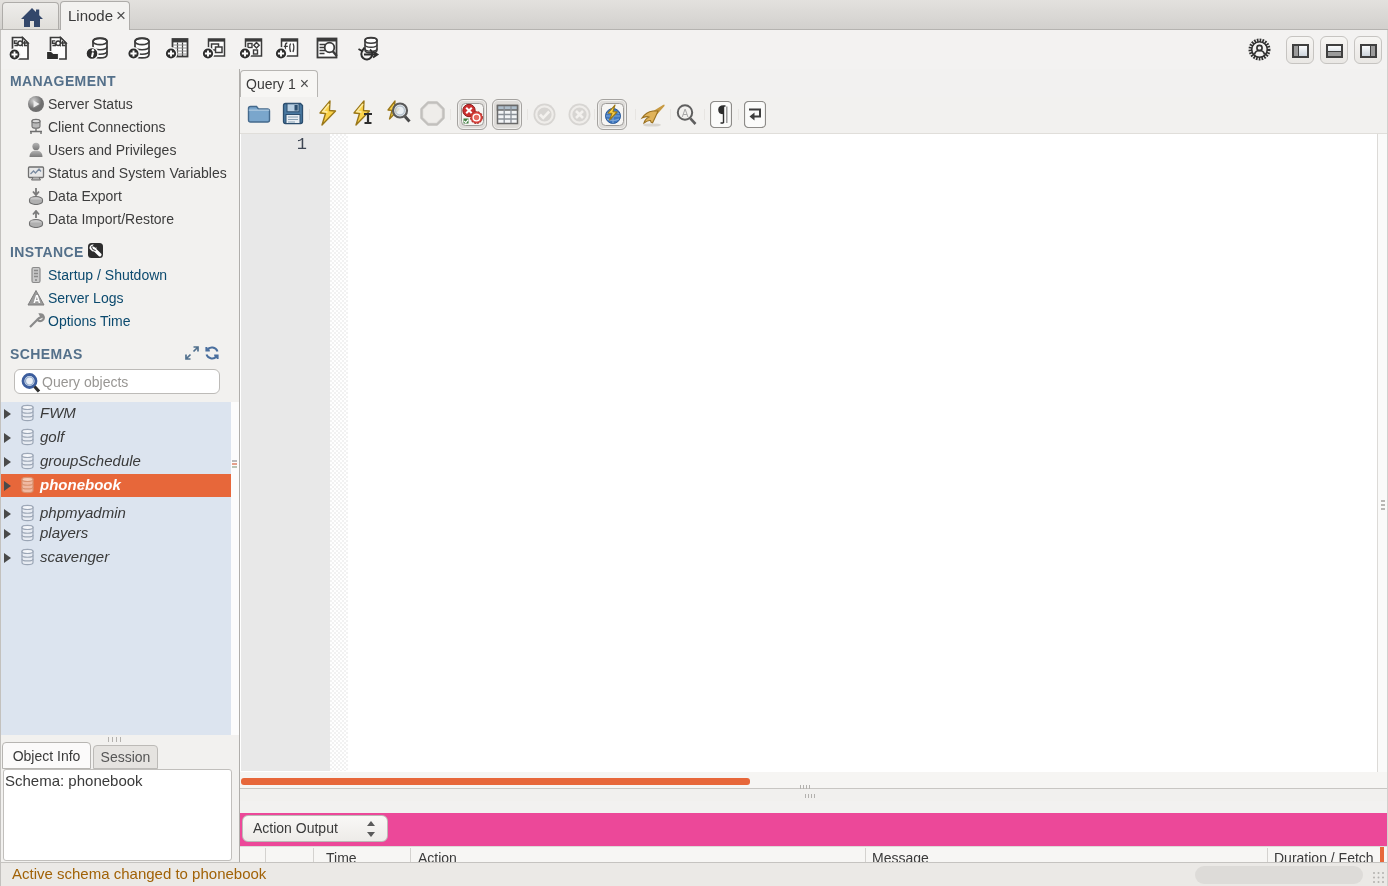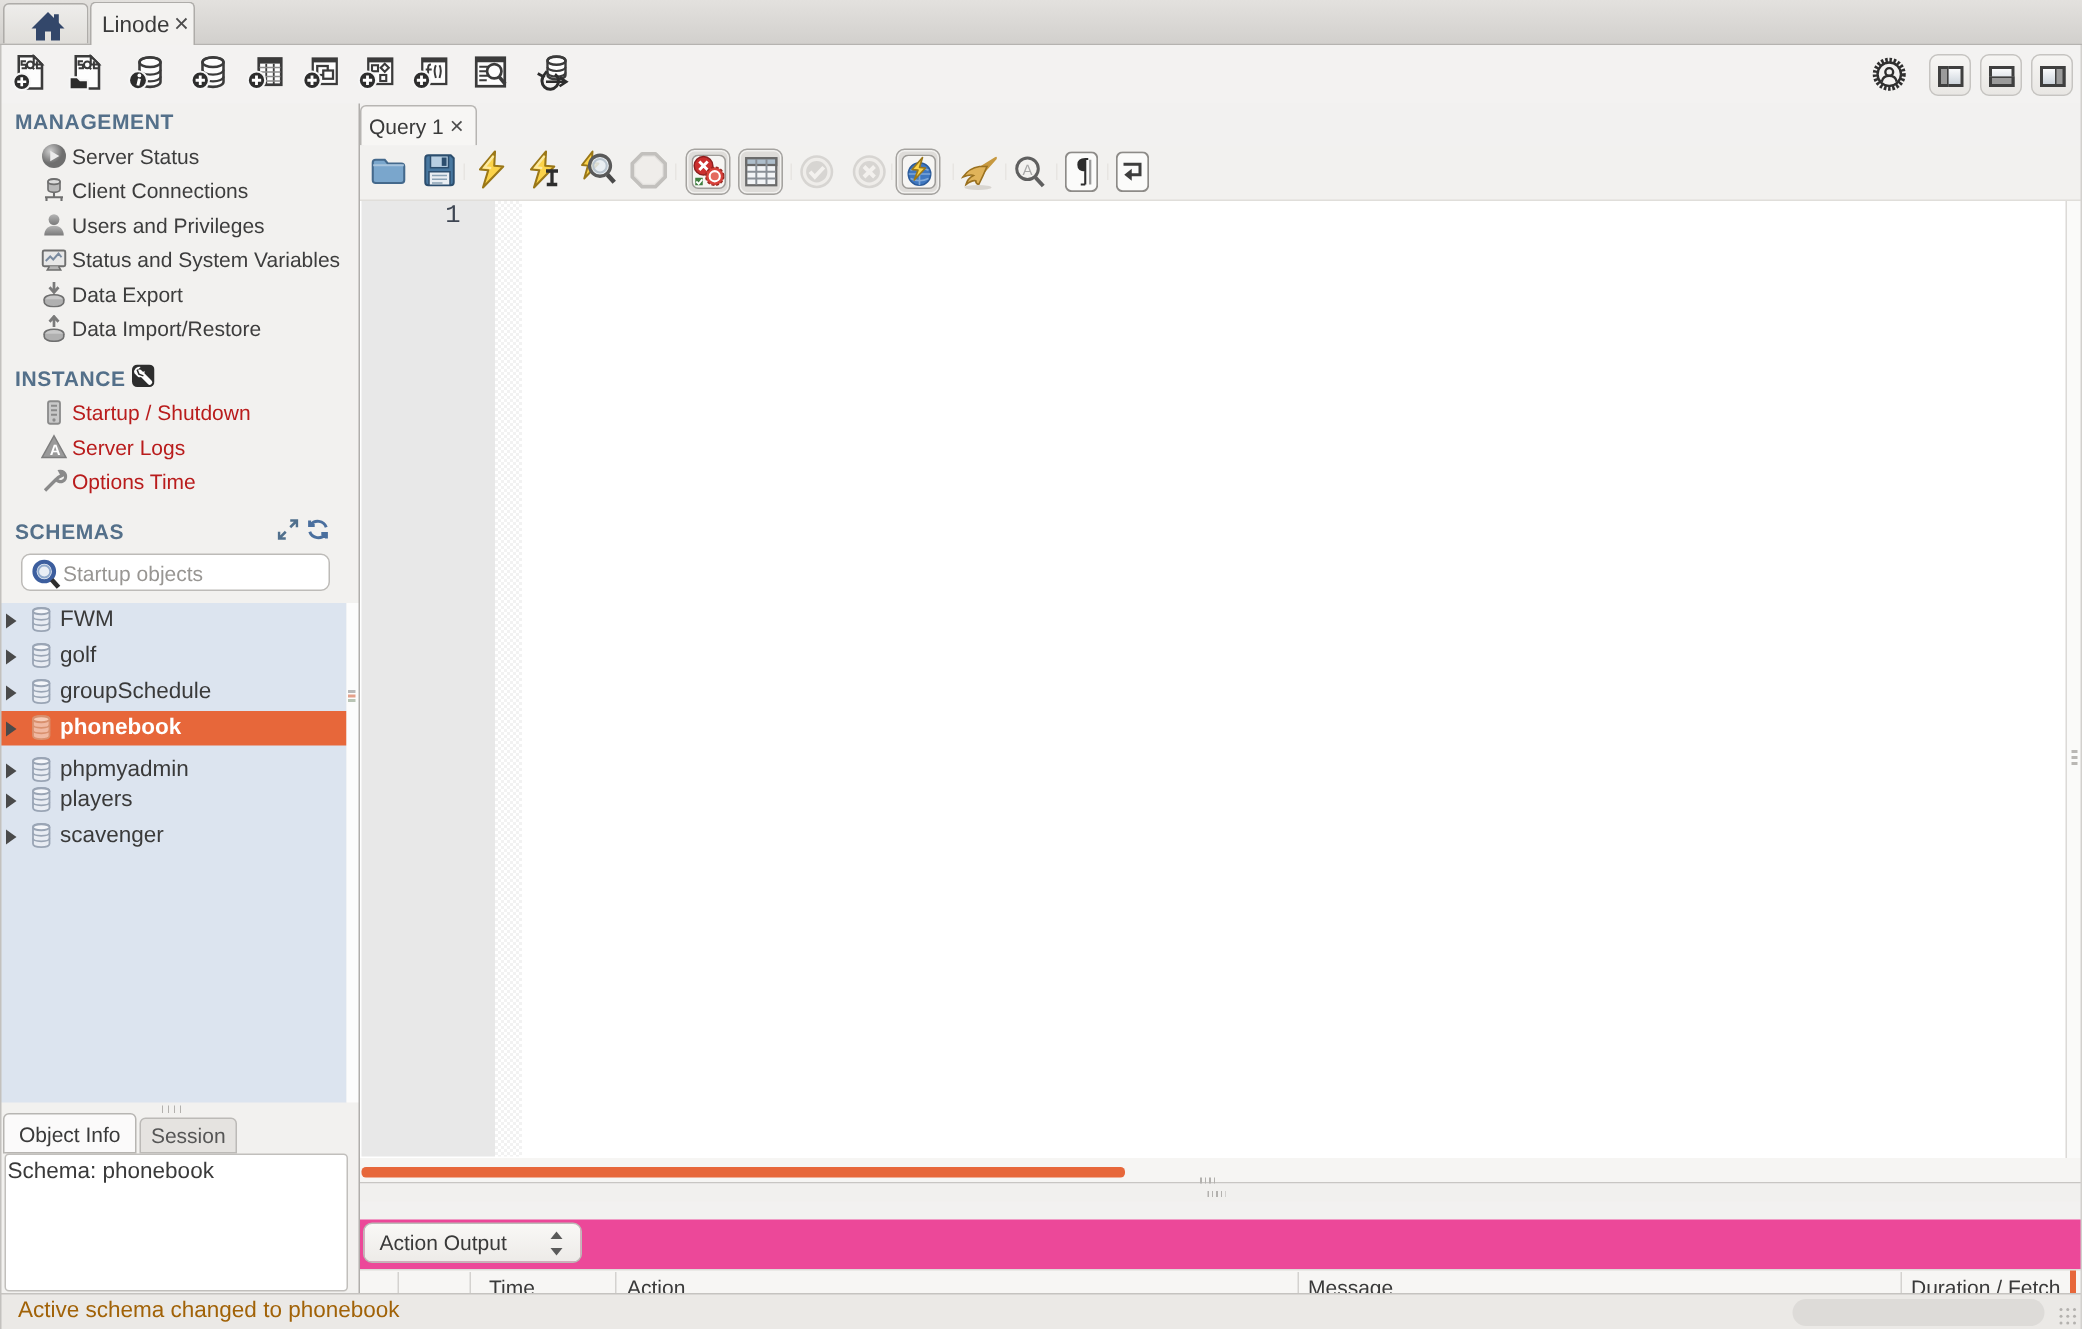--- a/index.html
+++ b/index.html
@@ -30,26 +30,26 @@
   border:2px solid #3f3f3f; border-right:1px solid #3f3f3f; background:#9b9b9b; }
 .panelbtn .fillB { position:absolute; left:5px; top:14px; width:17px; height:7px;
   border:2px solid #3f3f3f; border-top:1px solid #3f3f3f; background:#9b9b9b; }
 .panelbtn .fillR { position:absolute; left:15px; top:7px; width:7px; height:14px;
   border:2px solid #3f3f3f; border-left:1px solid #3f3f3f; background:#9b9b9b; }
 
 
 #sidebar { left:0; top:69px; width:244px; height:794px; background:#f2f1ef; }
 .sechdr { position:absolute; left:10px; font-size:14px; font-weight:bold; color:#54708a; letter-spacing:0.4px; }
 .sitem { position:absolute; left:48px; font-size:14px; color:#3d3d3d; }
-.sitem.dis { color:#b91c1c; }
+.sitem.dis { color:#0c4a6e; }
 .sicon { position:absolute; left:27px; }
 
 #schtree { position:absolute; left:0; top:333px; width:231px; height:333px; background:#dce4ef; }
 .trow { position:absolute; left:0; width:231px; height:23px; font-size:15px; color:#3a3a3a; }
-.trow .lbl { position:absolute; left:40px; top:2px; }
+.trow .lbl { position:absolute; left:40px; top:2px;font-style:italic; }
 .trow.sel { background:#e7673a; color:#ffffff; font-weight:bold; }
 .tri { position:absolute; left:4px; top:7px; width:0; height:0;
   border-left:7px solid #4a4a4a; border-top:5px solid transparent; border-bottom:5px solid transparent; }
 .dbi { position:absolute; left:20px; top:2px; }
 .grip { width:16px; height:5px;
   background-image:repeating-linear-gradient(90deg,#b3b1ae 0 1px,transparent 1px 4px); }
 .grip2 { position:absolute; width:12px; height:4px;
   background-image:repeating-linear-gradient(90deg,#b3b1ae 0 1px,transparent 1px 3px); }
 
 #filterbox { position:absolute; left:14px; top:300px; width:206px; height:25px; background:#ffffff;
@@ -306,21 +306,21 @@
     <path d="M13.5 6.5 a6 6 0 0 0 -10.5 -1.5 m-0.6 -3 v3.4 h3.4" fill="none" stroke="#4a6f9e" stroke-width="2"></path>
     <path d="M2.5 9.5 a6 6 0 0 0 10.5 1.5 m0.6 3 v-3.4 h-3.4" fill="none" stroke="#4a6f9e" stroke-width="2"></path>
   </svg>
 
   <div id="filterbox">
     <svg style="position:absolute;left:5px;top:2px" width="22" height="22" viewBox="0 0 22 22">
       <circle cx="9.5" cy="9" r="6.5" fill="#e9eef5" stroke="#3c5e9e" stroke-width="2.8"></circle>
       <circle cx="9.5" cy="9" r="4" fill="none" stroke="#8fa9cc" stroke-width="1.2"></circle>
       <path d="M14.5 14.5 l4.5 5" stroke="#2d2d2d" stroke-width="3.2"></path>
     </svg>
-    <span class="ph">Startup objects</span>
+    <span class="ph">Query objects</span>
   </div>
 
   <div id="schtree">
     <div class="trow" style="top:0px;">
         <span class="tri"></span>
         <svg class="dbi" width="15" height="18" viewBox="0 0 15 18">
           <path d="M2 3.5 c0-1.3 2.4-2.2 5.5-2.2 s5.5 0.9 5.5 2.2 v11 c0 1.3-2.4 2.2-5.5 2.2 s-5.5-0.9-5.5-2.2 z" fill="#e8ecf3" stroke="#9aa5b5" stroke-width="1.2"></path>
           <ellipse cx="7.5" cy="3.5" rx="5.5" ry="2" fill="#f4f6fa" stroke="#9aa5b5" stroke-width="1.2"></ellipse>
           <path d="M2 7.2 c0 1.2 2.4 2 5.5 2 s5.5-0.8 5.5-2 M2 10.9 c0 1.2 2.4 2 5.5 2 s5.5-0.8 5.5-2" fill="none" stroke="#9aa5b5" stroke-width="1.1"></path>
         </svg>

